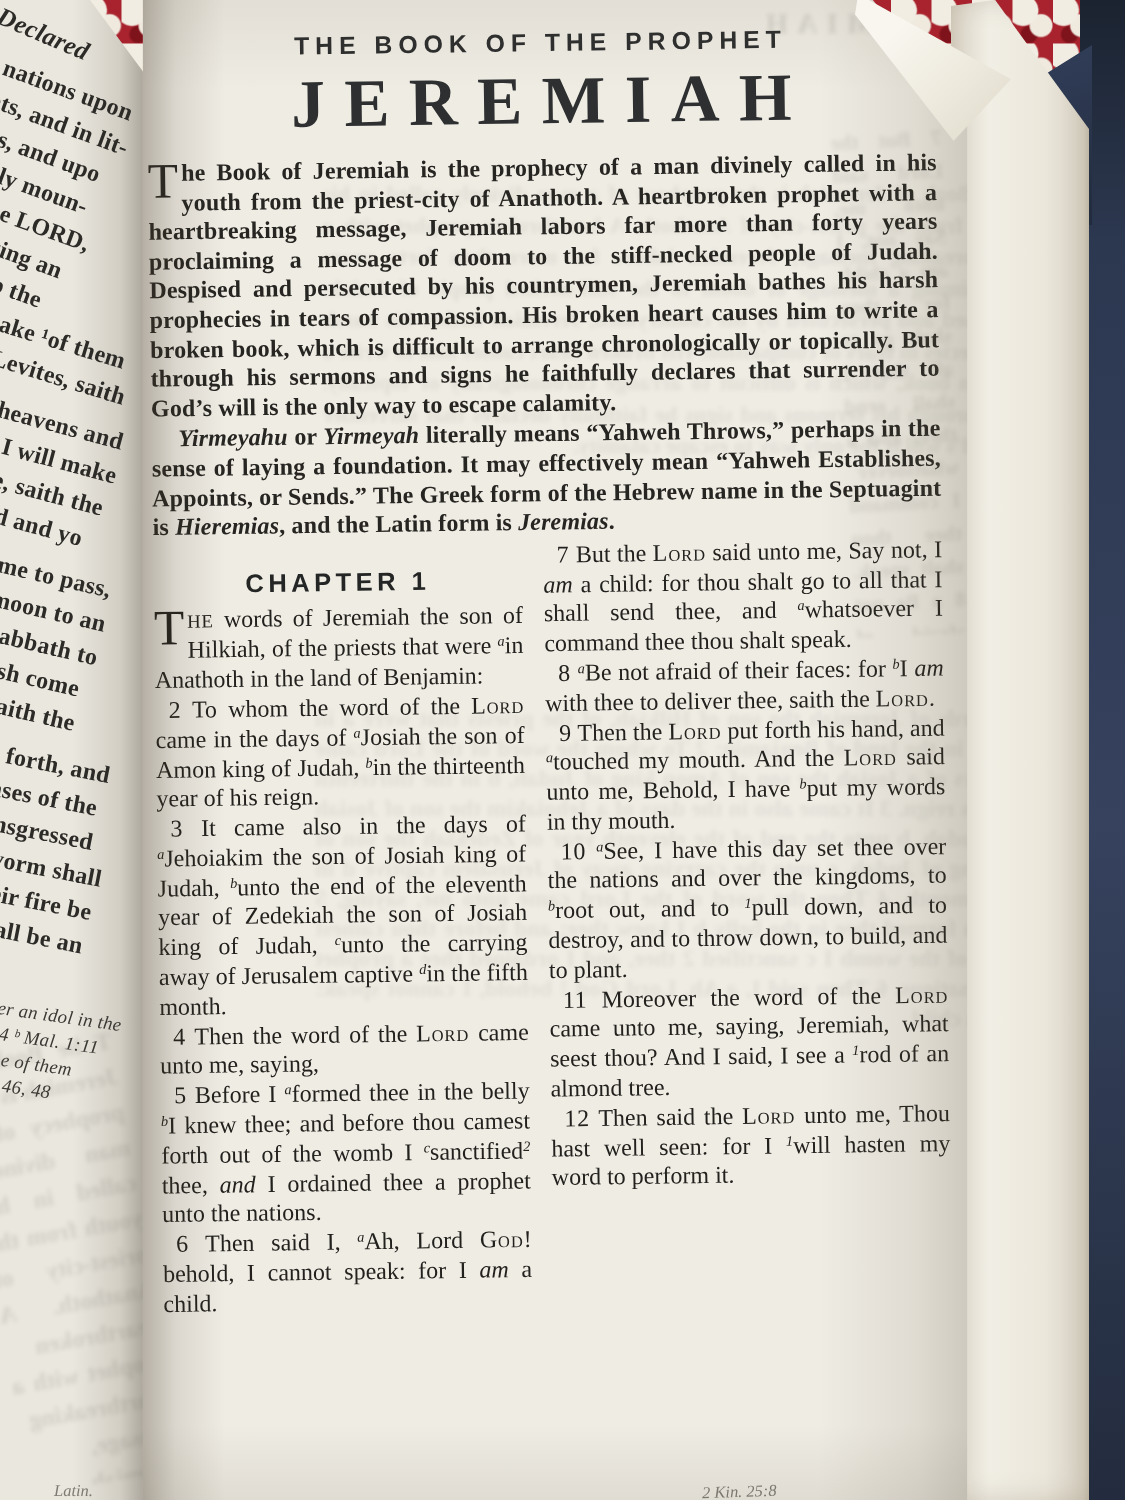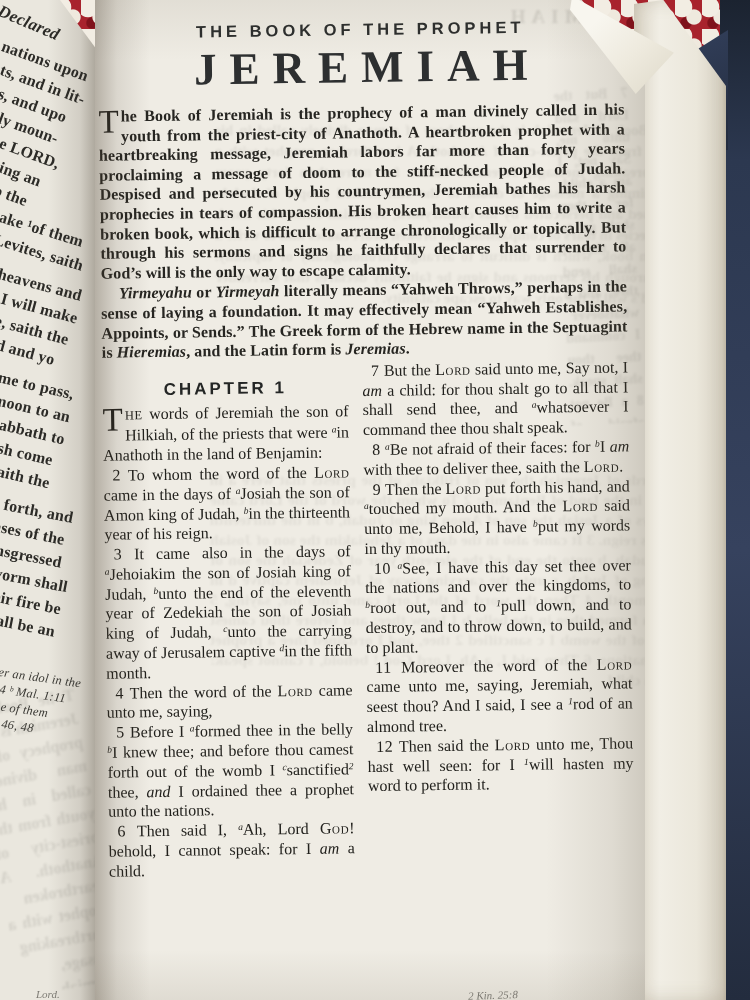--- a/index.html
+++ b/index.html
@@ -181,15 +181,15 @@
         </div>
       </div>
     </div>
 
     <div class="page-shade"></div>
   </div>
 
   <div class="ghost ghost-edge">7  But the  Lord  said unto me, Say not, I  am  a child: for thou shalt go to all that I shall send thee, and  a whatsoever I command thee thou shalt speak. 8   a Be not afraid of their faces: for  b I  am  with thee to deliver thee, saith the  Lord . 9  Then the  Lord  put forth his hand, and  a touched my mouth. And the  Lord  said unto me, Behold, I have  b put my words in thy mouth. 10   a See, I have this day set thee over the nations and over the kingdoms, to  b root out, and to  1 pull down, and to destroy, and to throw down, to build, and to plant. 11  Moreover the word of the  Lord  came unto me, saying, Jeremiah, what seest thou? And I said, I see a  1 rod of an almond tree. 12  Then said the  Lord  unto me, Thou hast well seen: for I  1 will hasten my word to perform it.</div>
   <div class="fold"></div>
 
-  <div class="cutnote cutnote-left">Lord.</div>
+  <div class="cutnote cutnote-left">Latin.</div>
   <div class="cutnote cutnote-right">2 Kin. 25:8</div>
 </div>
 
 </body></html>

